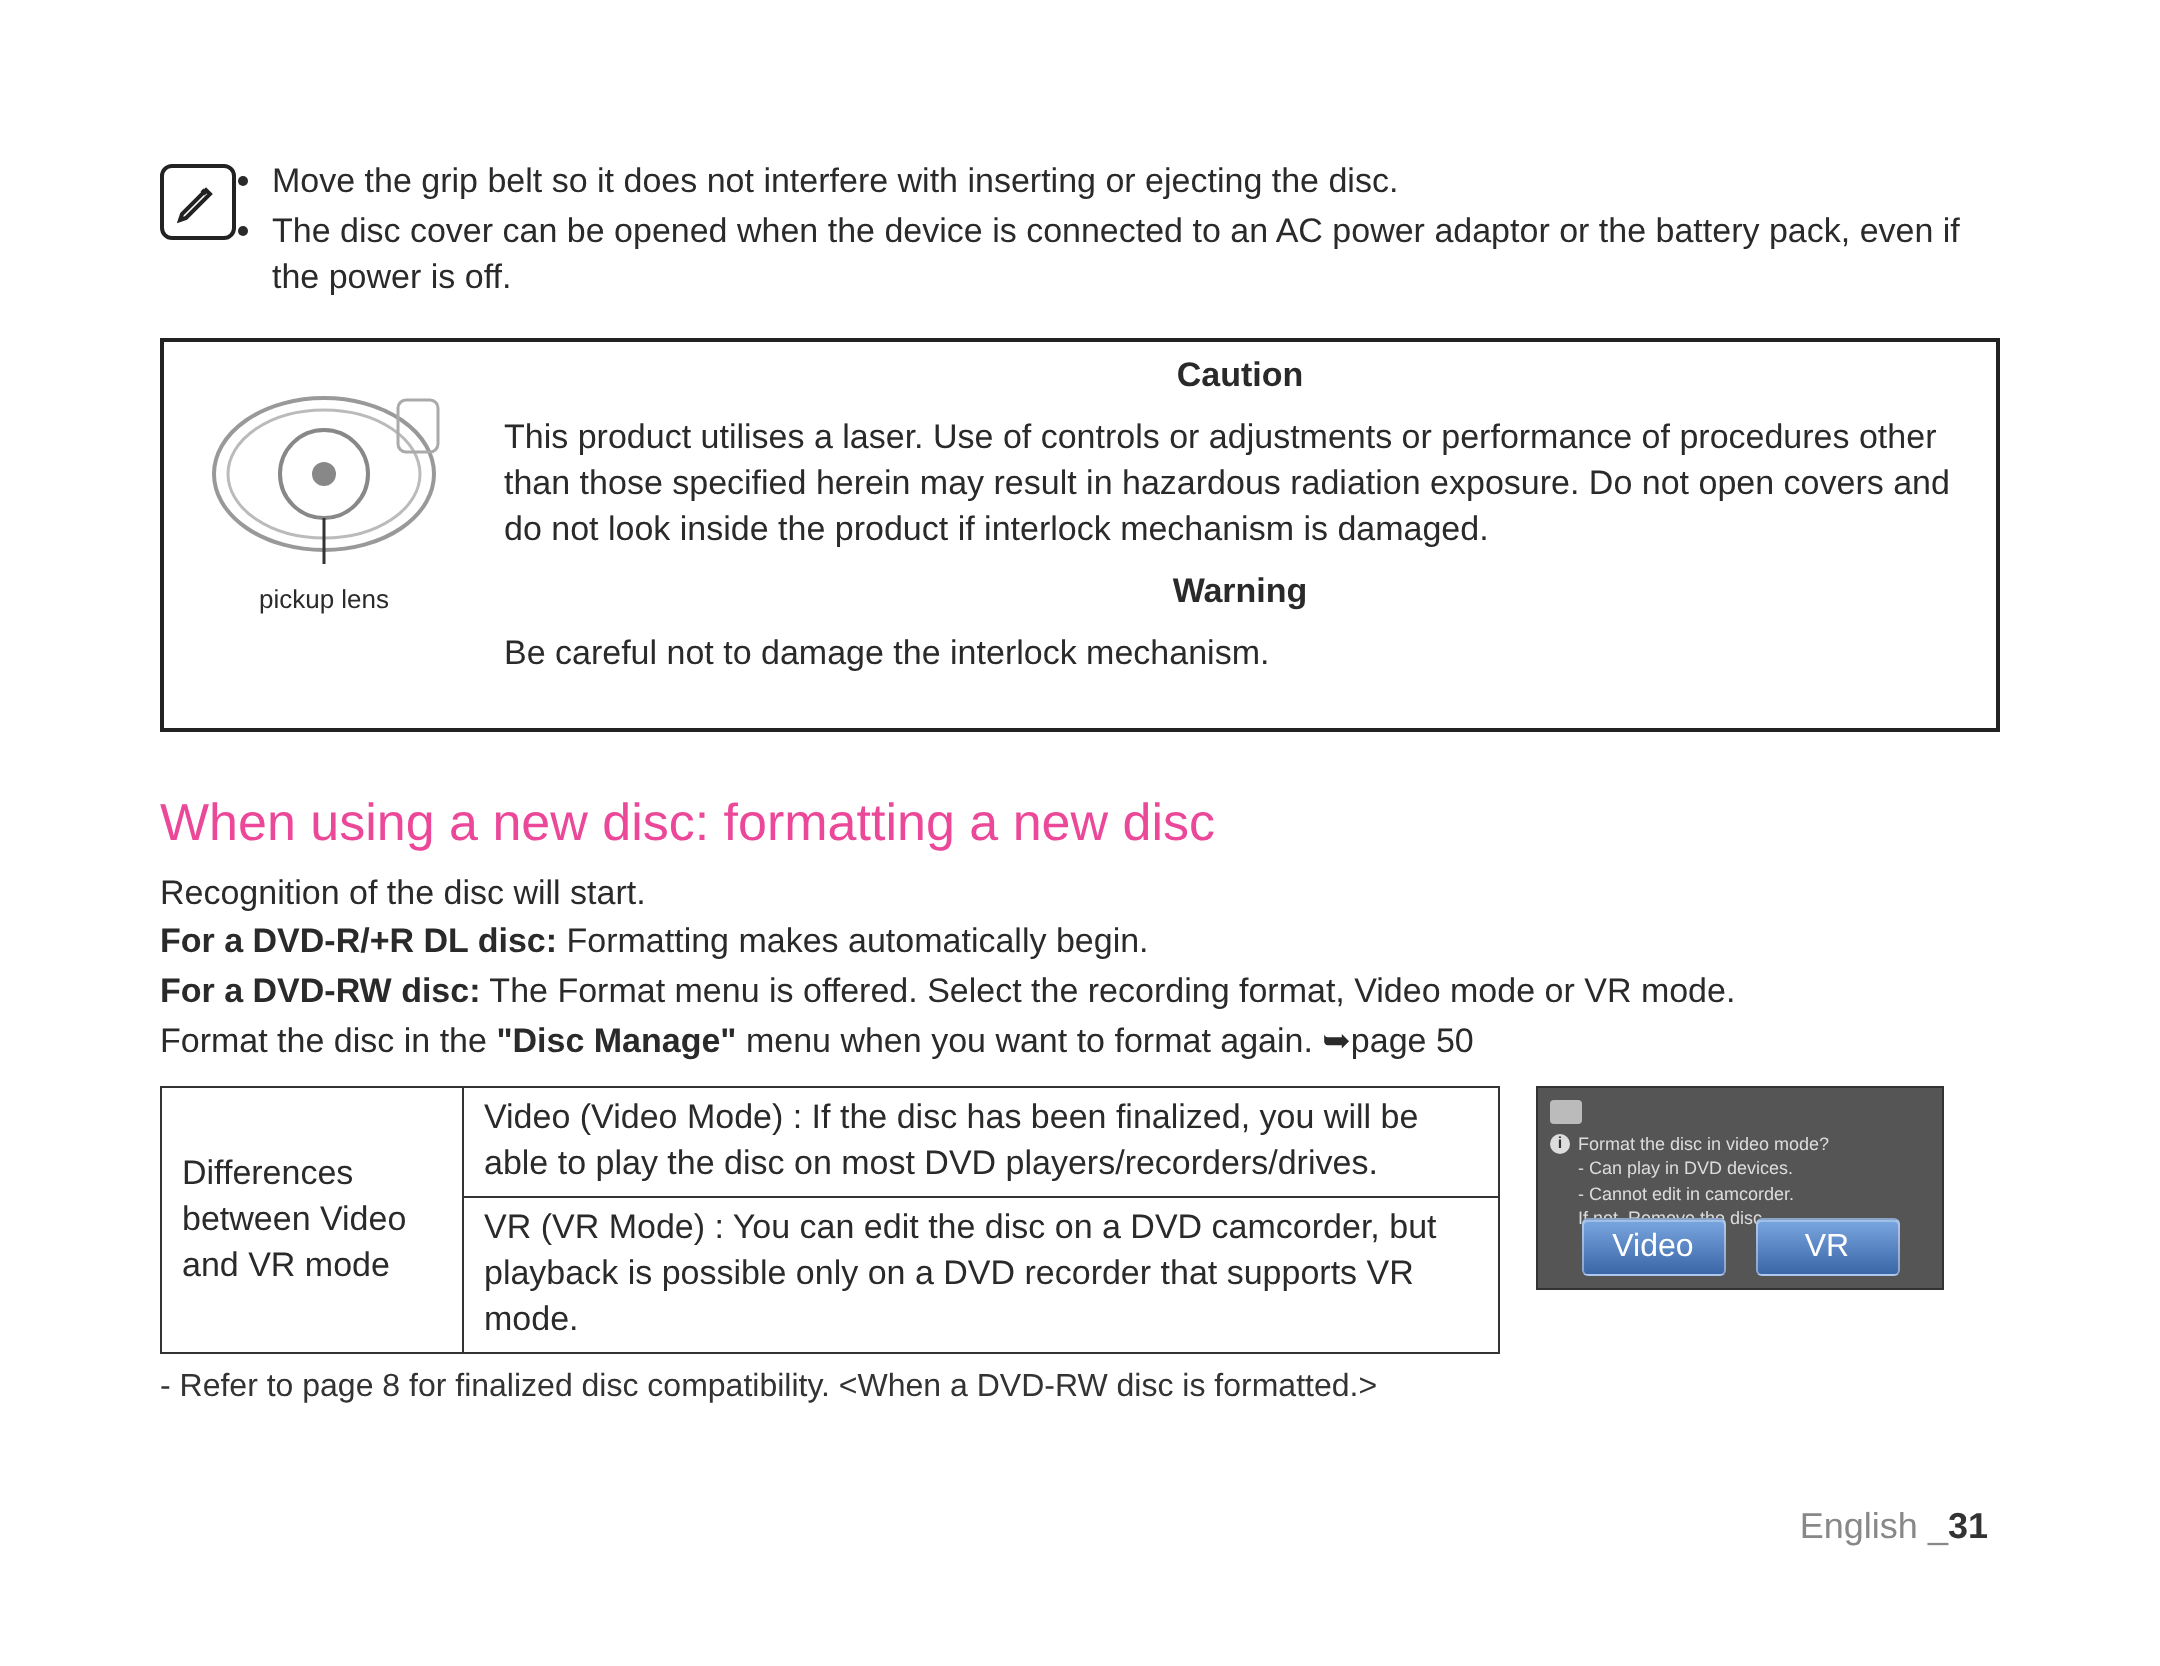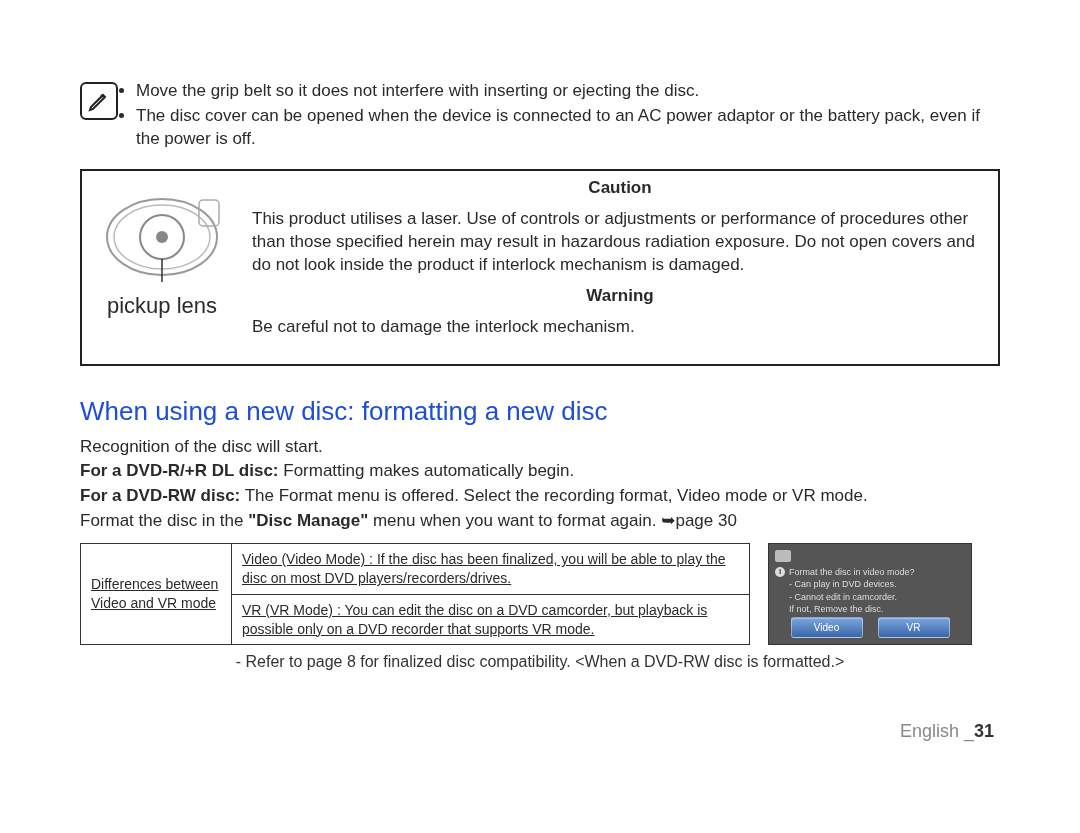--- a/index.html
+++ b/index.html
@@ -53,52 +53,51 @@
     flex-direction: column;
     align-items: center;
     padding: 6px 6px 6px 6px;
   }
   .camcorder-illust {
     width: 140px; height: 120px;
     display:flex; align-items:center; justify-content:center;
     color:#888;
   }
   .camcorder-illust svg { width: 130px; height: 110px; }
-  .pickup-label { font-size: 22px; margin-top: -6px; }
+  .pickup-label { font-size: 13px; margin-top: -6px; }
   .caution-right {
     flex: 1;
     padding: 6px 10px 10px 10px;
   }
   .caution-right p { margin: 0 0 8px 0; }
   .bold { font-weight: bold; text-align: center; }
 
   h2.section-title {
     font-size: 26px;
     font-weight: normal;
     margin: 0 0 6px 0;
-    color: #1d4ed8;
+    color: #ec4899;
   }
   .body-para { margin: 0 0 2px 0; }
 
   .diff-wrap {
     display: flex;
     gap: 18px;
     margin-top: 10px;
     align-items: stretch;
   }
   table.diff {
     border-collapse: collapse;
     width: 670px;
   }
   table.diff td {
     border: 1.5px solid #333;
     padding: 4px 10px;
     vertical-align: middle;
-    font-size: 14px;
-    text-decoration: underline;
+    font-size: 17px;
   }
   .screenshot {
     width: 204px;
     height: 102px;
     background:#555;
     border:1px solid #333;
     position: relative;
     color:#ddd;
     font-size:9px;
     box-sizing:border-box;
@@ -108,27 +107,27 @@
     width:16px;height:12px;background:#bbb;border-radius:2px;margin-bottom:4px;
   }
   .screenshot .line { display:flex; align-items:flex-start; gap:4px; margin-bottom:2px;}
   .screenshot .info-ic {
     width:10px;height:10px;border-radius:50%;background:#ddd;color:#333;
     display:flex;align-items:center;justify-content:center;font-weight:bold;font-size:8px;flex:0 0 10px;margin-top:1px;
   }
   .screenshot .btns { position:absolute; bottom:6px; left:0; right:0; display:flex; justify-content:space-around; padding:0 14px;}
   .screenshot .btn {
     background:linear-gradient(#7aa6e0,#3b66a7);
-    color:#fff; font-size:10px; padding:3px 0;
+    color:#fff; font-size:16px; padding:3px 0;
     width:70px; text-align:center; border-radius:3px;
     border:1px solid rgba(255,255,255,.4);
     box-shadow: inset 0 1px 0 rgba(255,255,255,.3);
   }
   .refer-line {
-    text-align: center;
+    text-align: left;
     font-size: 16px;
     margin: 6px 0 10px 0;
     color:#333;
   }
   .footer-page {
     text-align: right;
     color:#888;
     font-size:18px;
     margin-top: 46px;
     padding-right: 6px;
@@ -179,21 +178,21 @@
 
   <h2 class="section-title">When using a new disc: formatting a new disc</h2>
   <p class="body-para">Recognition of the disc will start.</p>
   <p class="body-para">
     <span class="bold">For a DVD-R/+R DL disc:</span><span> Formatting makes automatically begin.</span>
   </p>
   <p class="body-para">
     <span class="bold">For a DVD-RW disc:</span><span> The Format menu is offered. Select the recording format, Video mode or VR mode.</span>
   </p>
   <p class="body-para">
-    <span>Format the disc in the </span><span class="bold">"Disc Manage"</span><span> menu when you want to format again. ➥page 30</span>
+    <span>Format the disc in the </span><span class="bold">"Disc Manage"</span><span> menu when you want to format again. ➥page 50</span>
   </p>
 
   <div class="diff-wrap">
     <table class="diff">
       <tbody>
           <tr>
         <td rowspan="2" style="width:130px;">Differences between Video and VR mode</td>
         <td>Video (Video Mode) : If the disc has been finalized, you will be able to play the disc on most DVD players/recorders/drives.</td>
       </tr>
       <tr>

